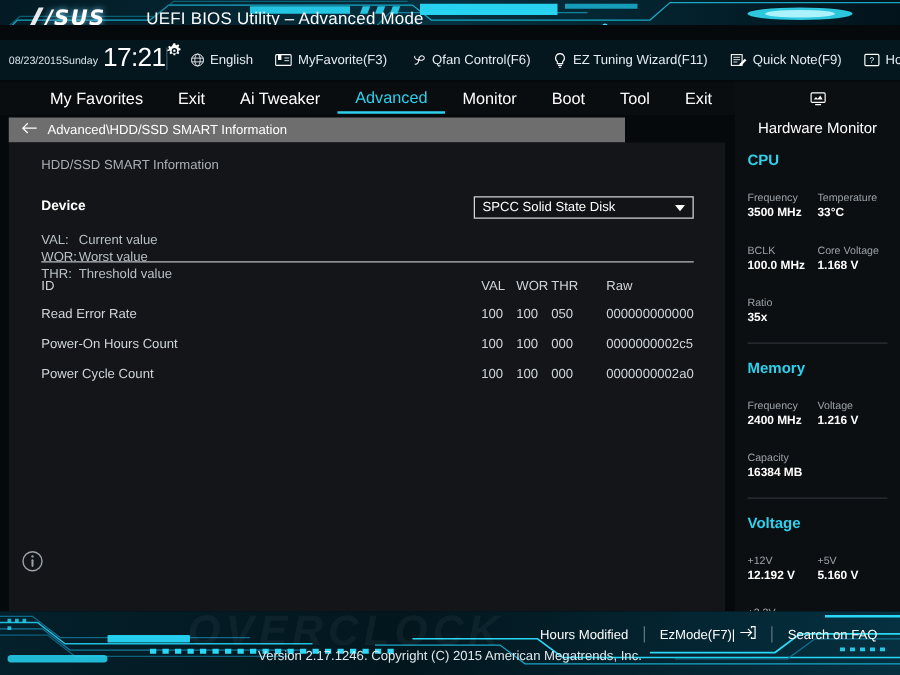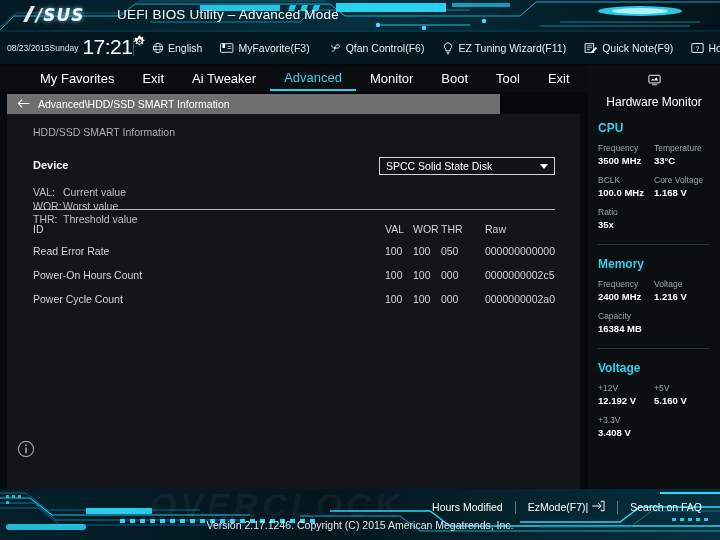--- a/index.html
+++ b/index.html
@@ -8,21 +8,21 @@
     font-family:"Liberation Sans", sans-serif;
     background:#05090c;
     color:#e8eef2;
     overflow:hidden;
     position:relative;
   }
   .screen { position:relative; width:720px; height:540px; overflow:hidden; }
 
   
   .banner {
-    position:absolute; left:0; top:0; width:720px; height:32px;
+    position:absolute; left:0; top:0; width:720px; height:20px;
     background:linear-gradient(90deg,#03161d 0%,#05222c 30%,#062a38 55%,#04202b 80%,#031a24 100%);
     overflow:hidden;
   }
   .banner-svg { position:absolute; left:0; top:0; }
   .logo {
     position:absolute; left:36px; top:5px;
     font-family:"DejaVu Sans", sans-serif;
     font-weight:bold; font-style:italic; font-size:17px;
     letter-spacing:1px; color:#ffffff;
     text-shadow:0 0 5px rgba(120,220,255,.9);
@@ -110,21 +110,21 @@
 
   
   .side {
     position:absolute; left:588px; top:66px; width:132px; height:423px;
     background:#0c0f12;
     padding:0 10px;
   }
   .hm-head { display:flex; align-items:center; gap:5px; padding-top:6px;flex-direction:column; }
   .hm-head .t { font-size:12px; color:#ffffff; }
   .sec-title { font-size:12px; color:#2fd0ec; font-weight:bold; margin-top:12px; }
-  .kv-grid { display:flex; margin-top:7px; }
+  .kv-grid { display:flex; margin-top:17px; }
   .kv { width:50%; }
   .kv .k { font-size:8.5px; color:#9aa3a9; line-height:12px; }
   .kv .v { font-size:9.5px; color:#ffffff; font-weight:bold; line-height:13px; }
   .hr-side { height:1px; background:#2b3237; margin-top:13px; }
 
   
   .footer-links {
     position:absolute; right:6px; top:500px; display:flex; align-items:center; gap:0px;
     z-index:6;
   }

